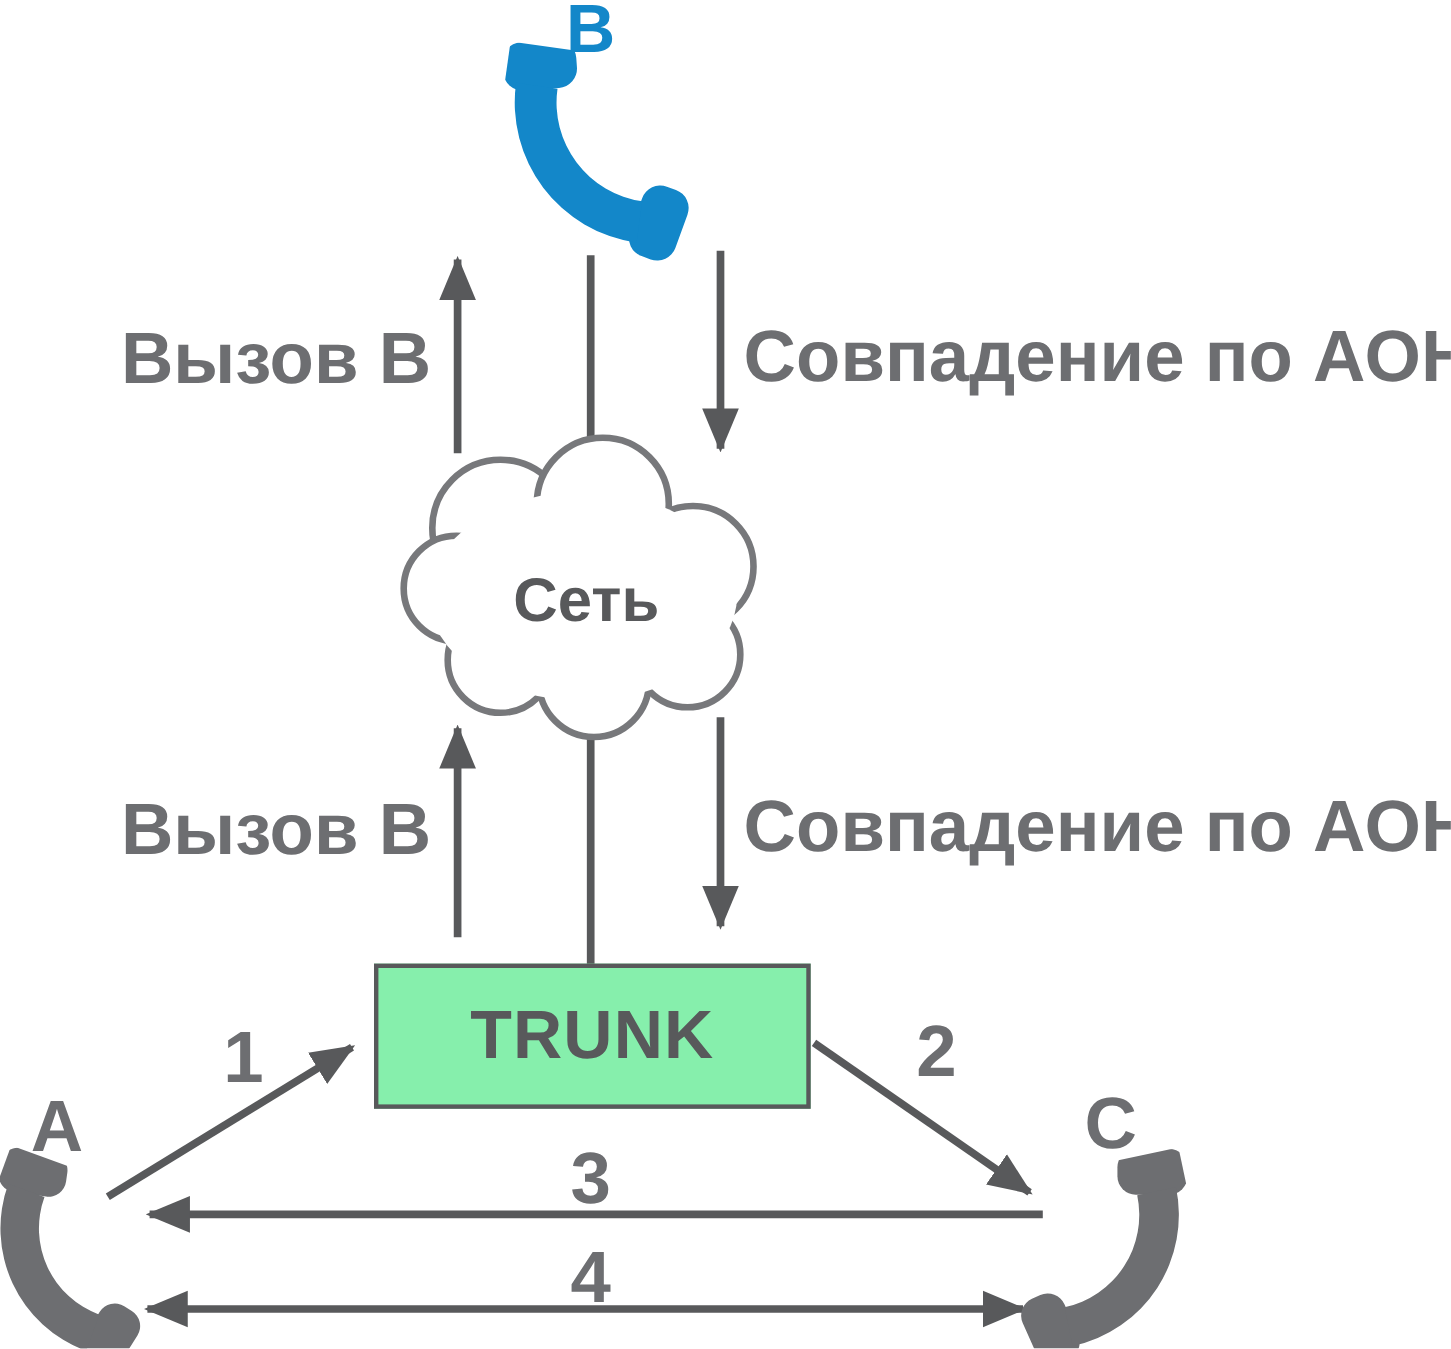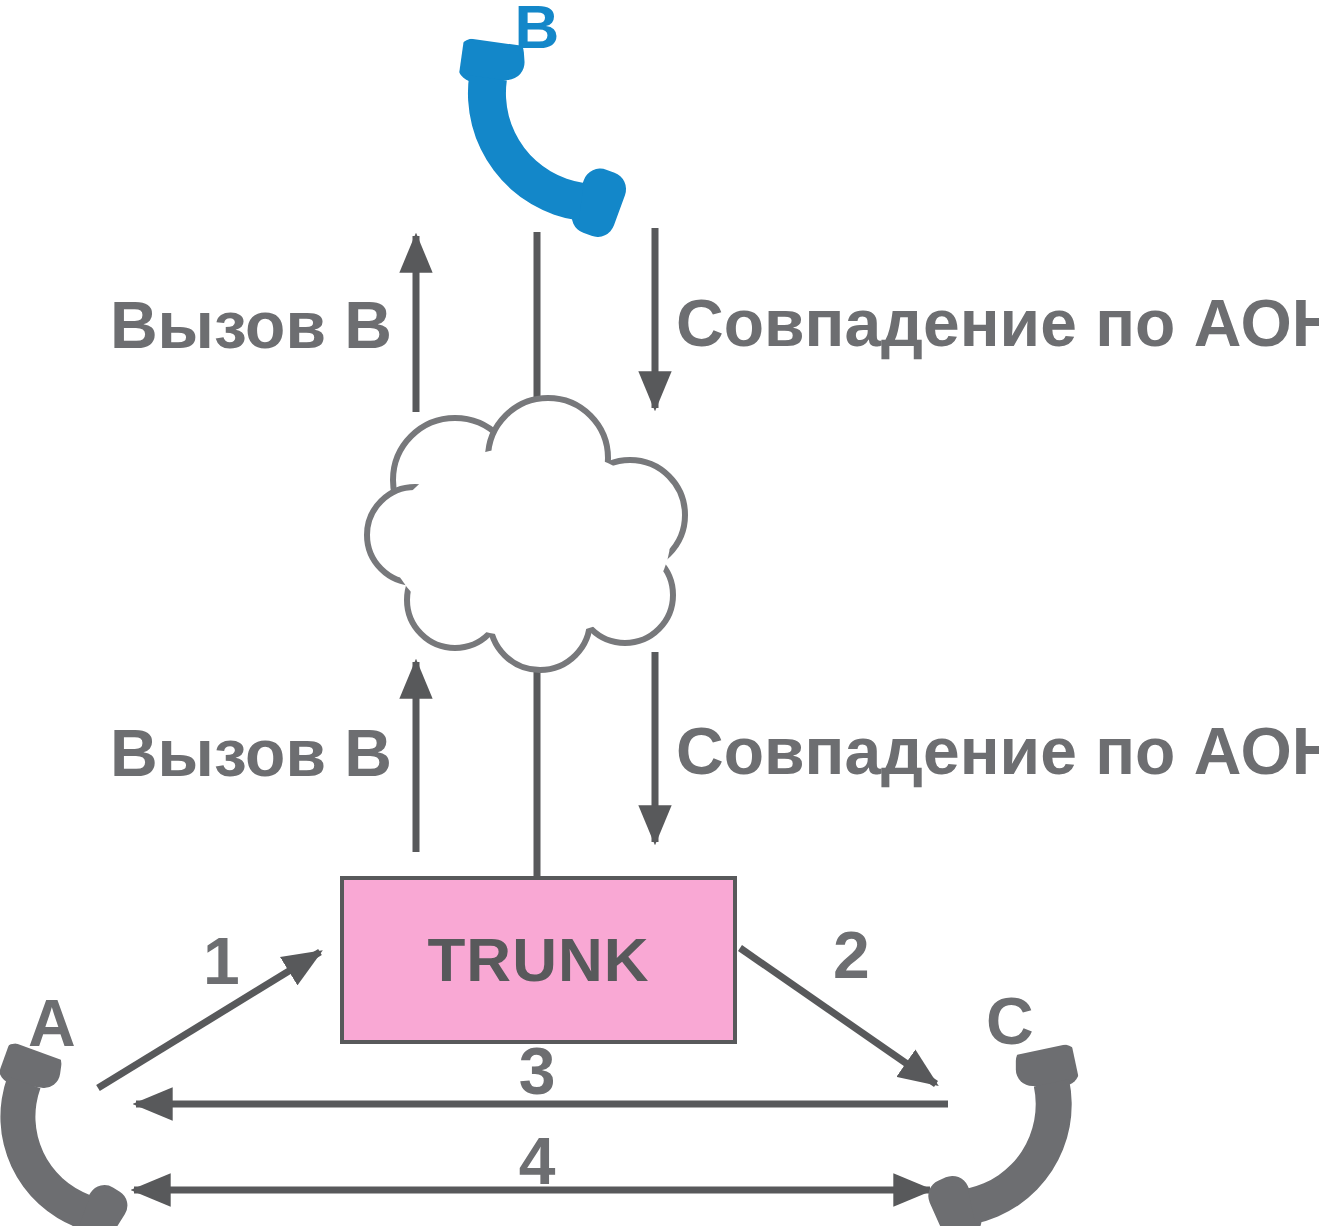--- a/index.html
+++ b/index.html
@@ -39,23 +39,23 @@
   .lbl-step1{left:203px;top:928px;}
   .lbl-step2{left:833px;top:922px;}
   .lbl-step3{left:537px;top:1038px;transform:translateX(-50%);}
   .lbl-step4{left:537px;top:1128px;transform:translateX(-50%);}
   .lbl-a{left:28px;top:990px;}
   .lbl-c{left:986px;top:988px;}
 
   
   .trunk{
     position:absolute;
-    left:340px;top:876px;width:397px;height:168px;
+    left:340px;top:876px;width:397px;height:132px;
     border:4px solid var(--node_text_gray,#58595b);
-    background:#f9a8d4;
+    background:#86efac;
     display:flex;align-items:center;justify-content:center;
     box-sizing:border-box;
   }
   .trunk span{
     font-size:62px;line-height:1;
     color:var(--node_text_gray,#58595b);
     letter-spacing:1px;
   }
 
   
@@ -124,20 +124,21 @@
       <rect x="92" y="76" width="30" height="46" rx="12" transform="rotate(12 107 99)"></rect>
       <path d="M7 25 A88 88 0 0 0 95 113 L95 87 A62 62 0 0 1 33 25 Z"></path>
     </g>
   </svg>
 
   <div class="trunk">
     <span>TRUNK</span>
   </div>
 
   <div class="lbl lbl-b">B</div>
+  <div class="lbl lbl-cloud">Сеть</div>
   <div class="lbl lbl-a">A</div>
   <div class="lbl lbl-c">C</div>
 
   <div class="lbl lbl-call-upper">Вызов B</div>
   <div class="lbl lbl-aon-upper">Совпадение по АОН</div>
   <div class="lbl lbl-call-lower">Вызов B</div>
   <div class="lbl lbl-aon-lower">Совпадение по АОН</div>
 
   <div class="lbl lbl-step1">1</div>
   <div class="lbl lbl-step2">2</div>

